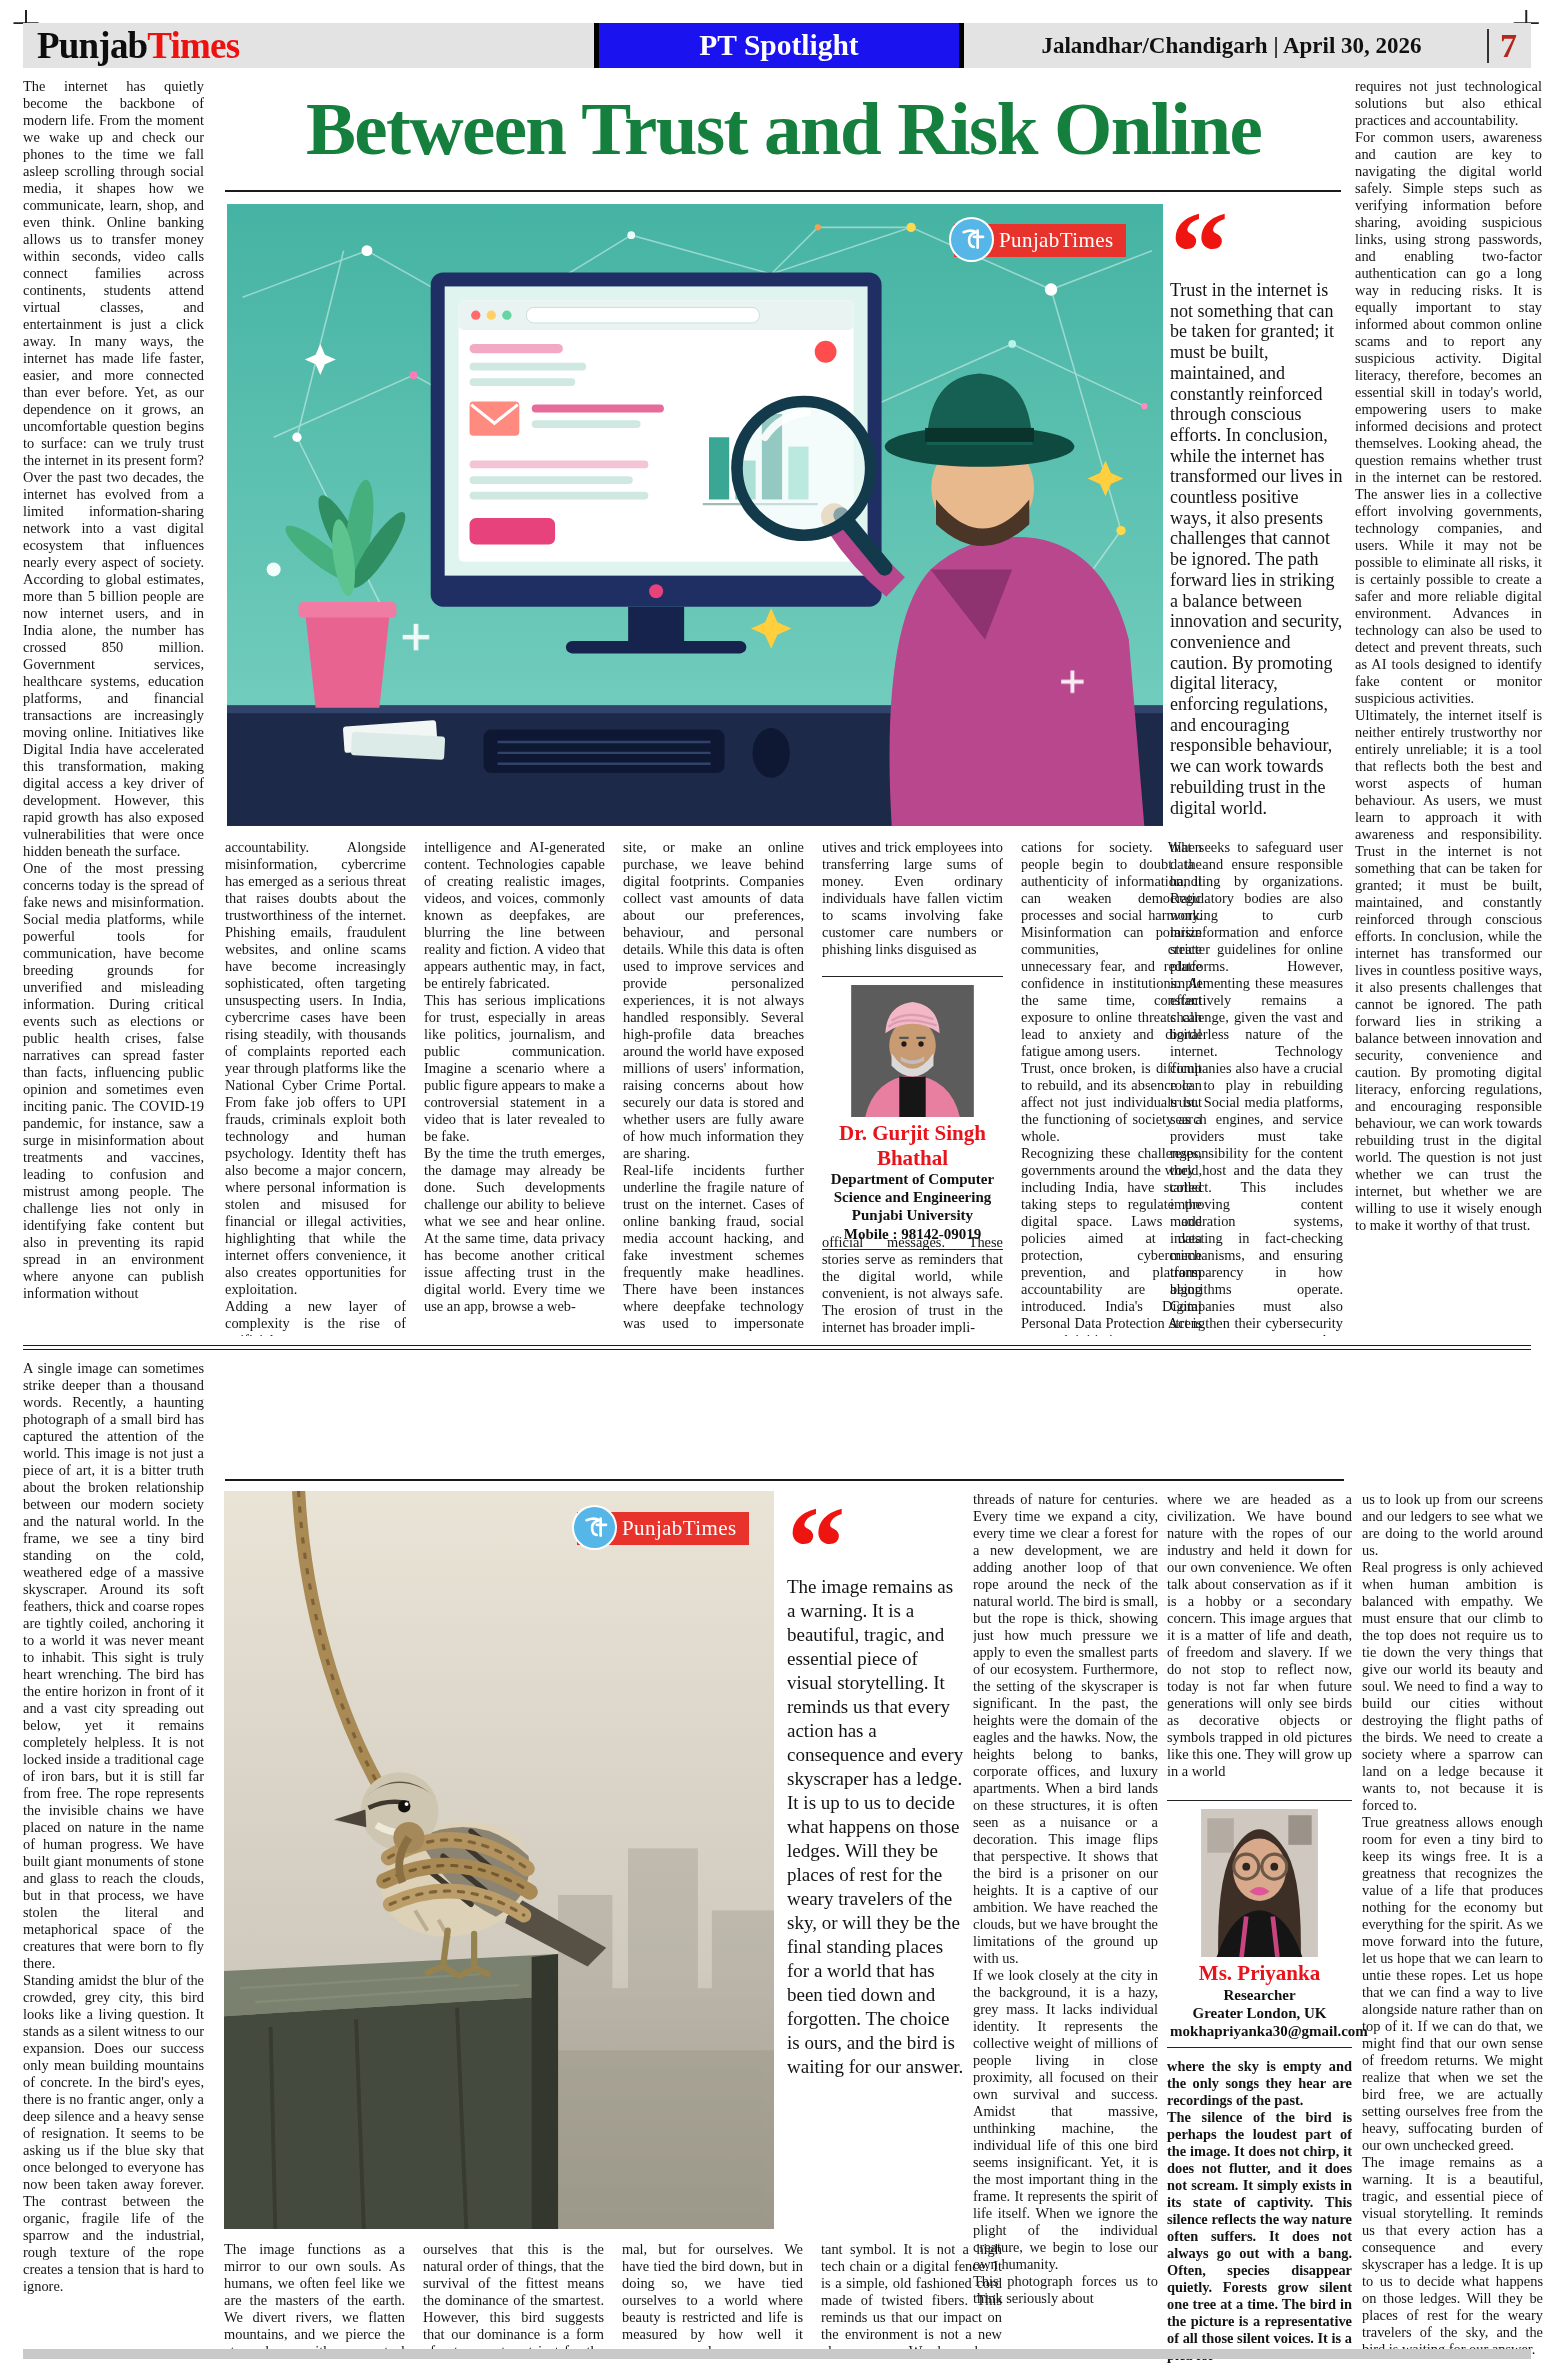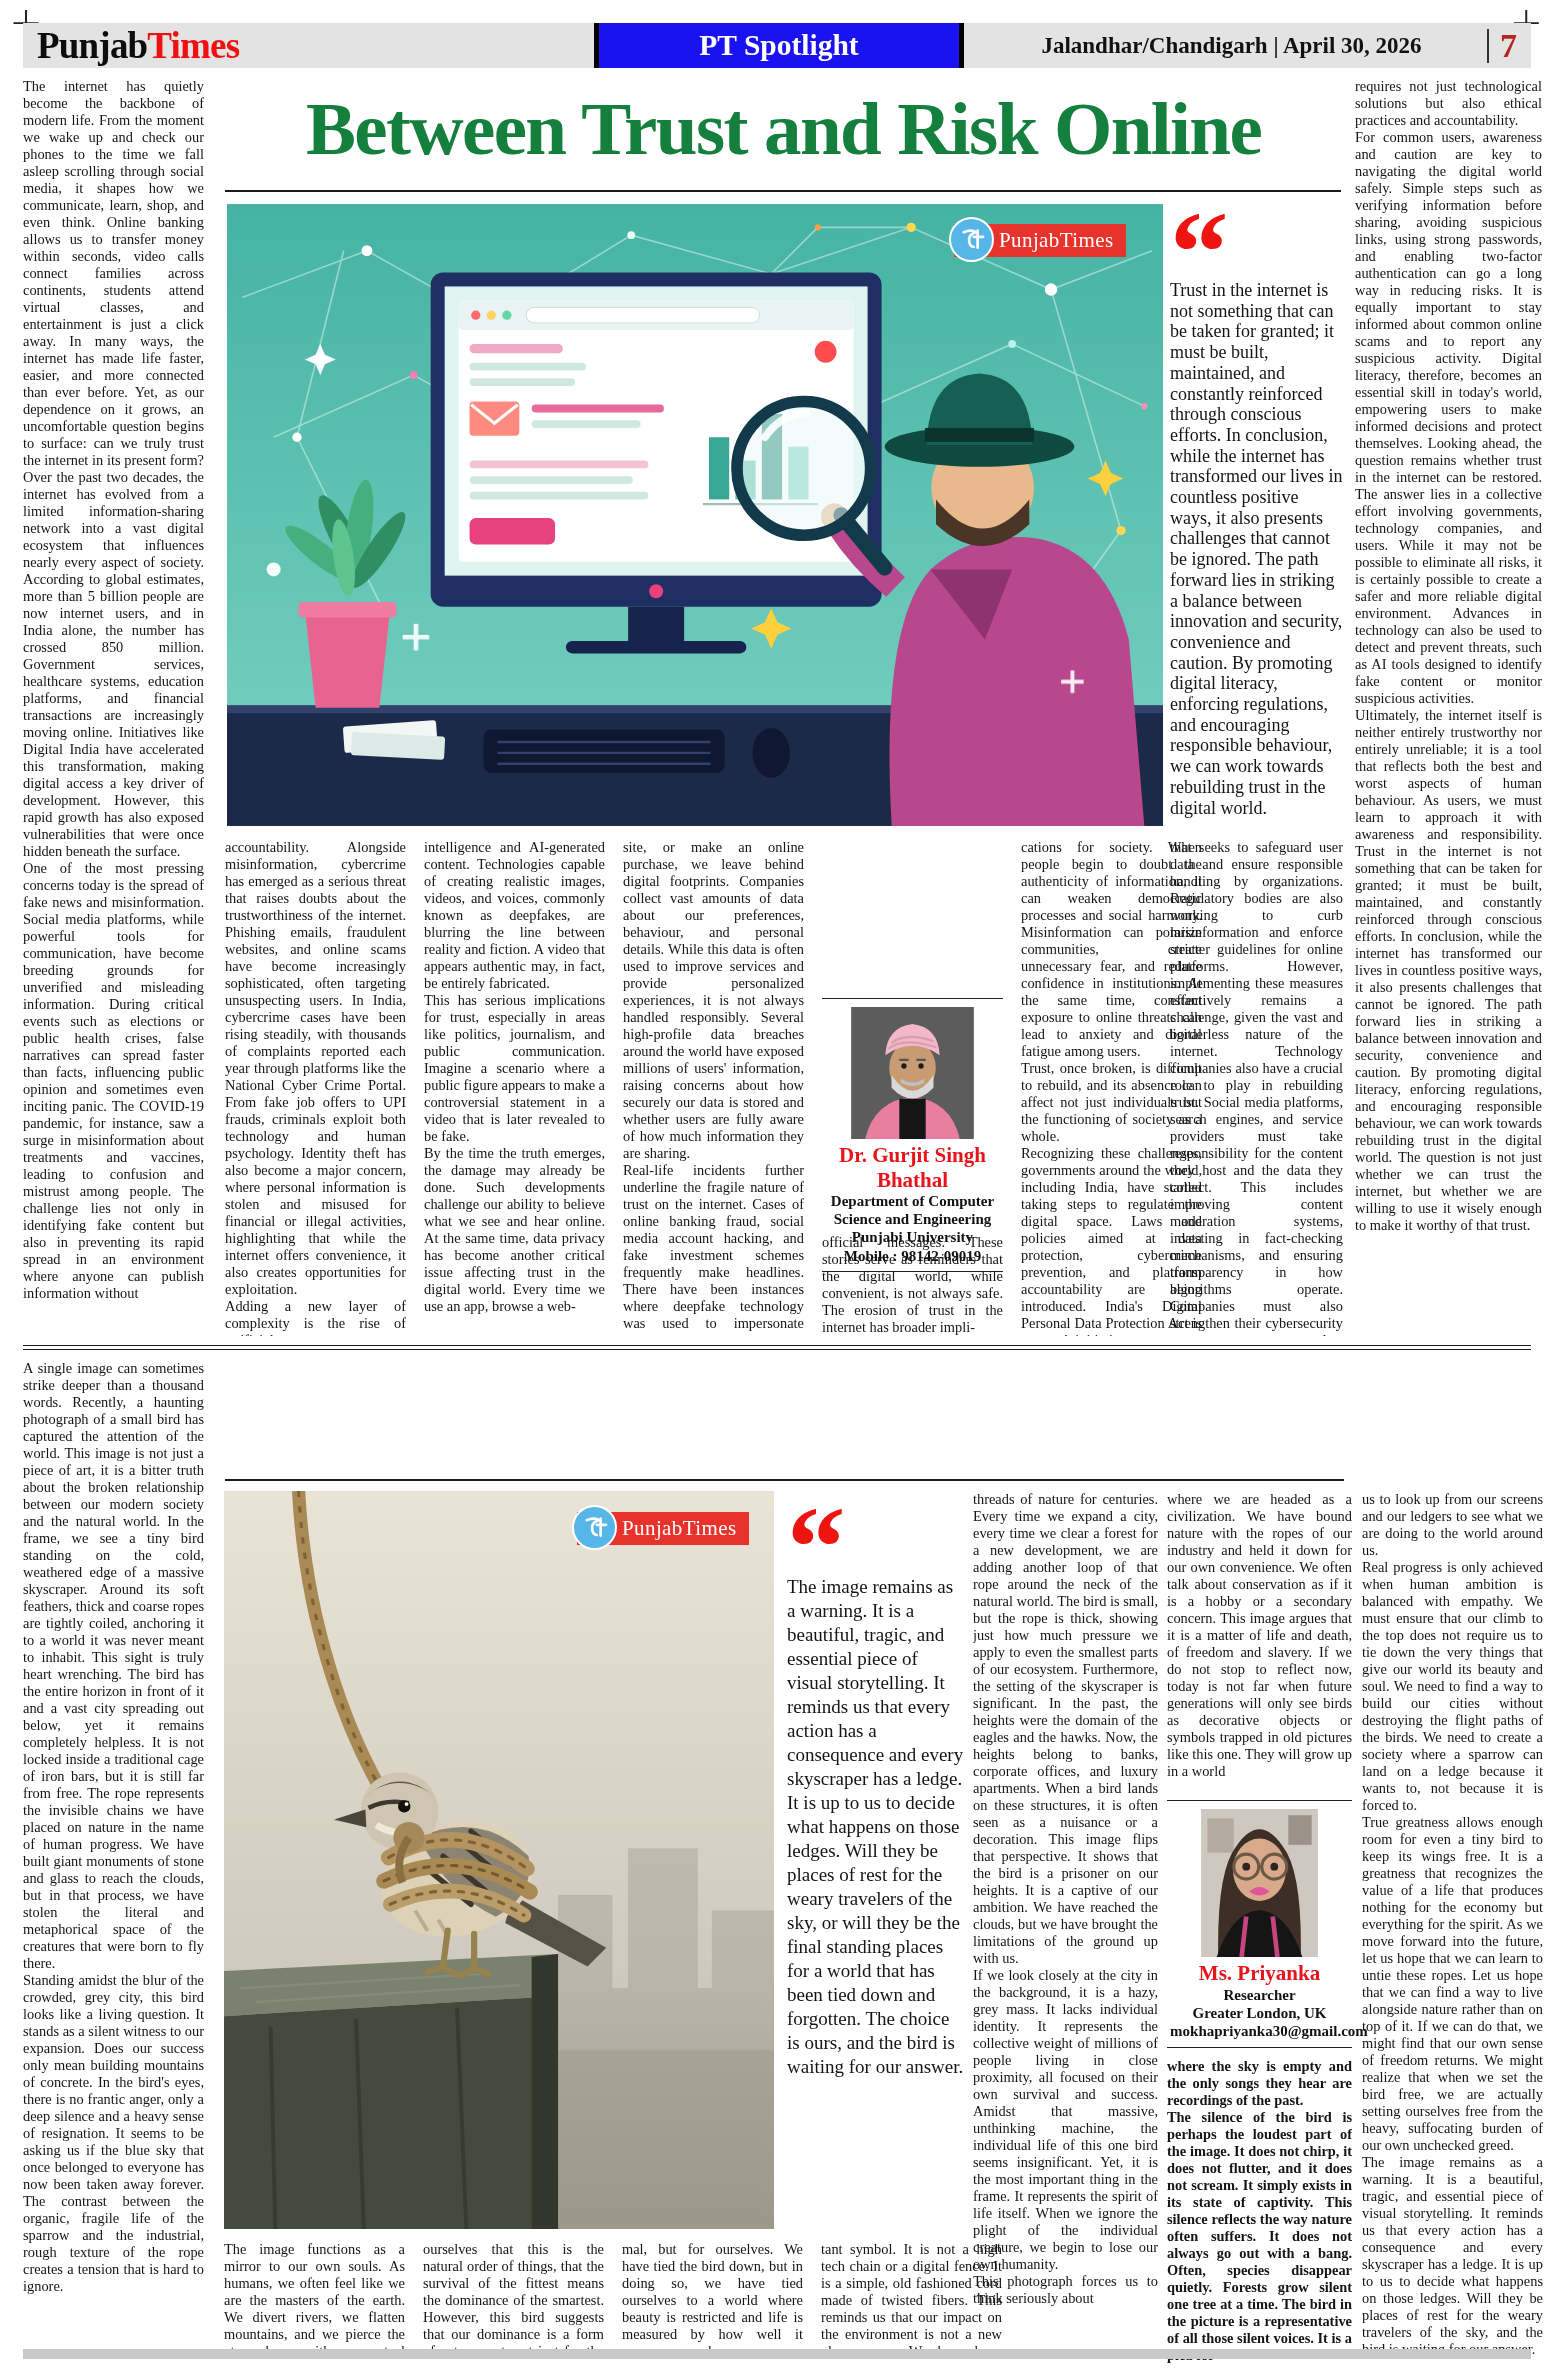--- a/index.html
+++ b/index.html
@@ -221,21 +221,22 @@
   </div>
 
   <div class="bodytext" style="left:225px;  top:839px; width:181px; height:497px;">accountability. Alongside misinformation, cybercrime has emerged as a serious threat that raises doubts about the trustworthiness of the internet. Phishing emails, fraudulent websites, and online scams have become increasingly sophisticated, often targeting unsuspecting users. In India, cybercrime cases have been rising steadily, with thousands of complaints reported each year through platforms like the National Cyber Crime Portal. From fake job offers to UPI frauds, criminals exploit both technology and human psychology. Identity theft has also become a major concern, where personal information is stolen and misused for financial or illegal activities, highlighting that while the internet offers convenience, it also creates opportunities for exploitation.
 Adding a new layer of complexity is the rise of artificial</div>
   <div class="bodytext" style="left:424px;  top:839px; width:181px; height:497px;">intelligence and AI-generated content. Technologies capable of creating realistic images, videos, and voices, commonly known as deepfakes, are blurring the line between reality and fiction. A video that appears authentic may, in fact, be entirely fabricated.
 This has serious implications for trust, especially in areas like politics, journalism, and public communication. Imagine a scenario where a public figure appears to make a controversial statement in a video that is later revealed to be fake.
 By the time the truth emerges, the damage may already be done. Such developments challenge our ability to believe what we see and hear online. At the same time, data privacy has become another critical issue affecting trust in the digital world. Every time we use an app, browse a web-</div>
   <div class="bodytext" style="left:623px;  top:839px; width:181px; height:497px;">site, or make an online purchase, we leave behind digital footprints. Companies collect vast amounts of data about our preferences, behaviour, and personal details. While this data is often used to improve services and provide personalized experiences, it is not always handled responsibly. Several high-profile data breaches around the world have exposed millions of users' information, raising concerns about how securely our data is stored and whether users are fully aware of how much information they are sharing.
 Real-life incidents further underline the fragile nature of trust on the internet. Cases of online banking fraud, social media account hacking, and fake investment schemes frequently make headlines. There have been instances where deepfake technology was used to impersonate company exec-</div>
 
-  <div class="author-block" style="position:absolute; left:822px; top:998px; width:181px;">
+  <div class="bodytext" style="left:822px; top:839px; width:181px; height:124px;">utives and trick employees into transferring large sums of money. Even ordinary individuals have fallen victim to scams involving fake customer care numbers or phishing links disguised as</div>
+  <div class="author-block" style="position:absolute; left:822px; top:976px; width:181px;">
     <svg class="author-photo" width="123" height="132" viewBox="0 0 158 170">
       <rect width="158" height="170" fill="#5c5c5c"></rect>
       <path d="M18 170 Q30 120 79 116 Q128 120 140 170 Z" fill="#e87fa0"></path>
       <rect x="62" y="118" width="34" height="52" fill="#161616"></rect>
       <ellipse cx="79" cy="78" rx="30" ry="34" fill="#c99b72"></ellipse>
       <path d="M52 88 Q79 128 106 88 L106 104 Q79 132 52 104 Z" fill="#d9d9d9"></path>
       <path d="M64 92 Q79 102 94 92 L94 98 Q79 106 64 98 Z" fill="#bfbfbf"></path>
       <path d="M44 62 Q46 26 79 22 Q112 26 114 62 Q96 50 79 50 Q62 50 44 62 Z" fill="#f2b8c6"></path>
       <path d="M48 54 Q66 38 110 52" stroke="#da9cb0" stroke-width="3" fill="none"></path>
       <path d="M52 46 Q72 32 106 44" stroke="#da9cb0" stroke-width="3" fill="none"></path>

